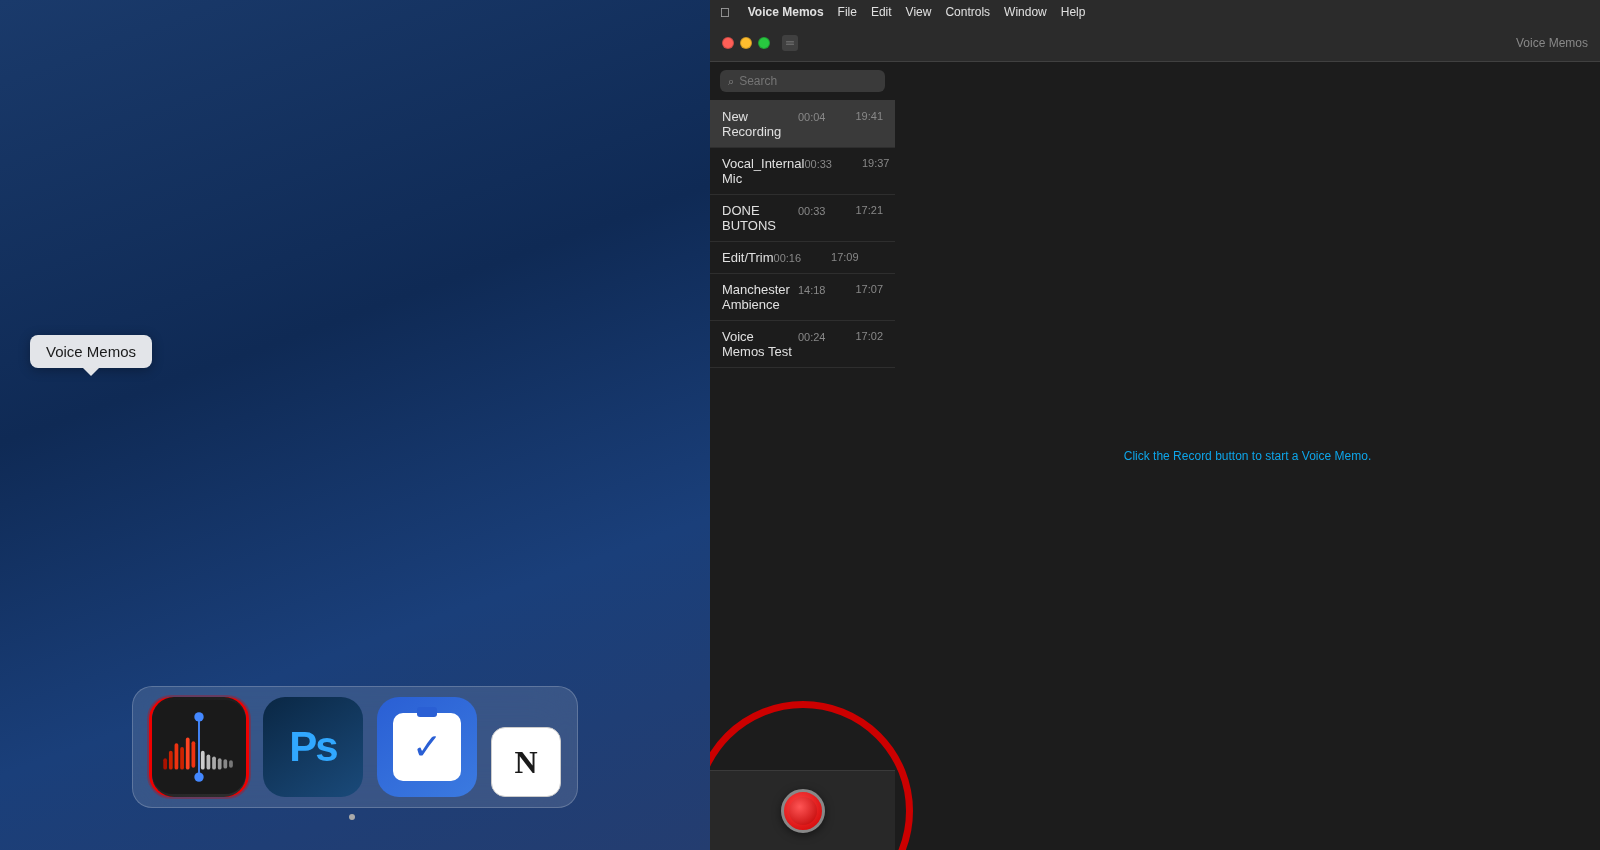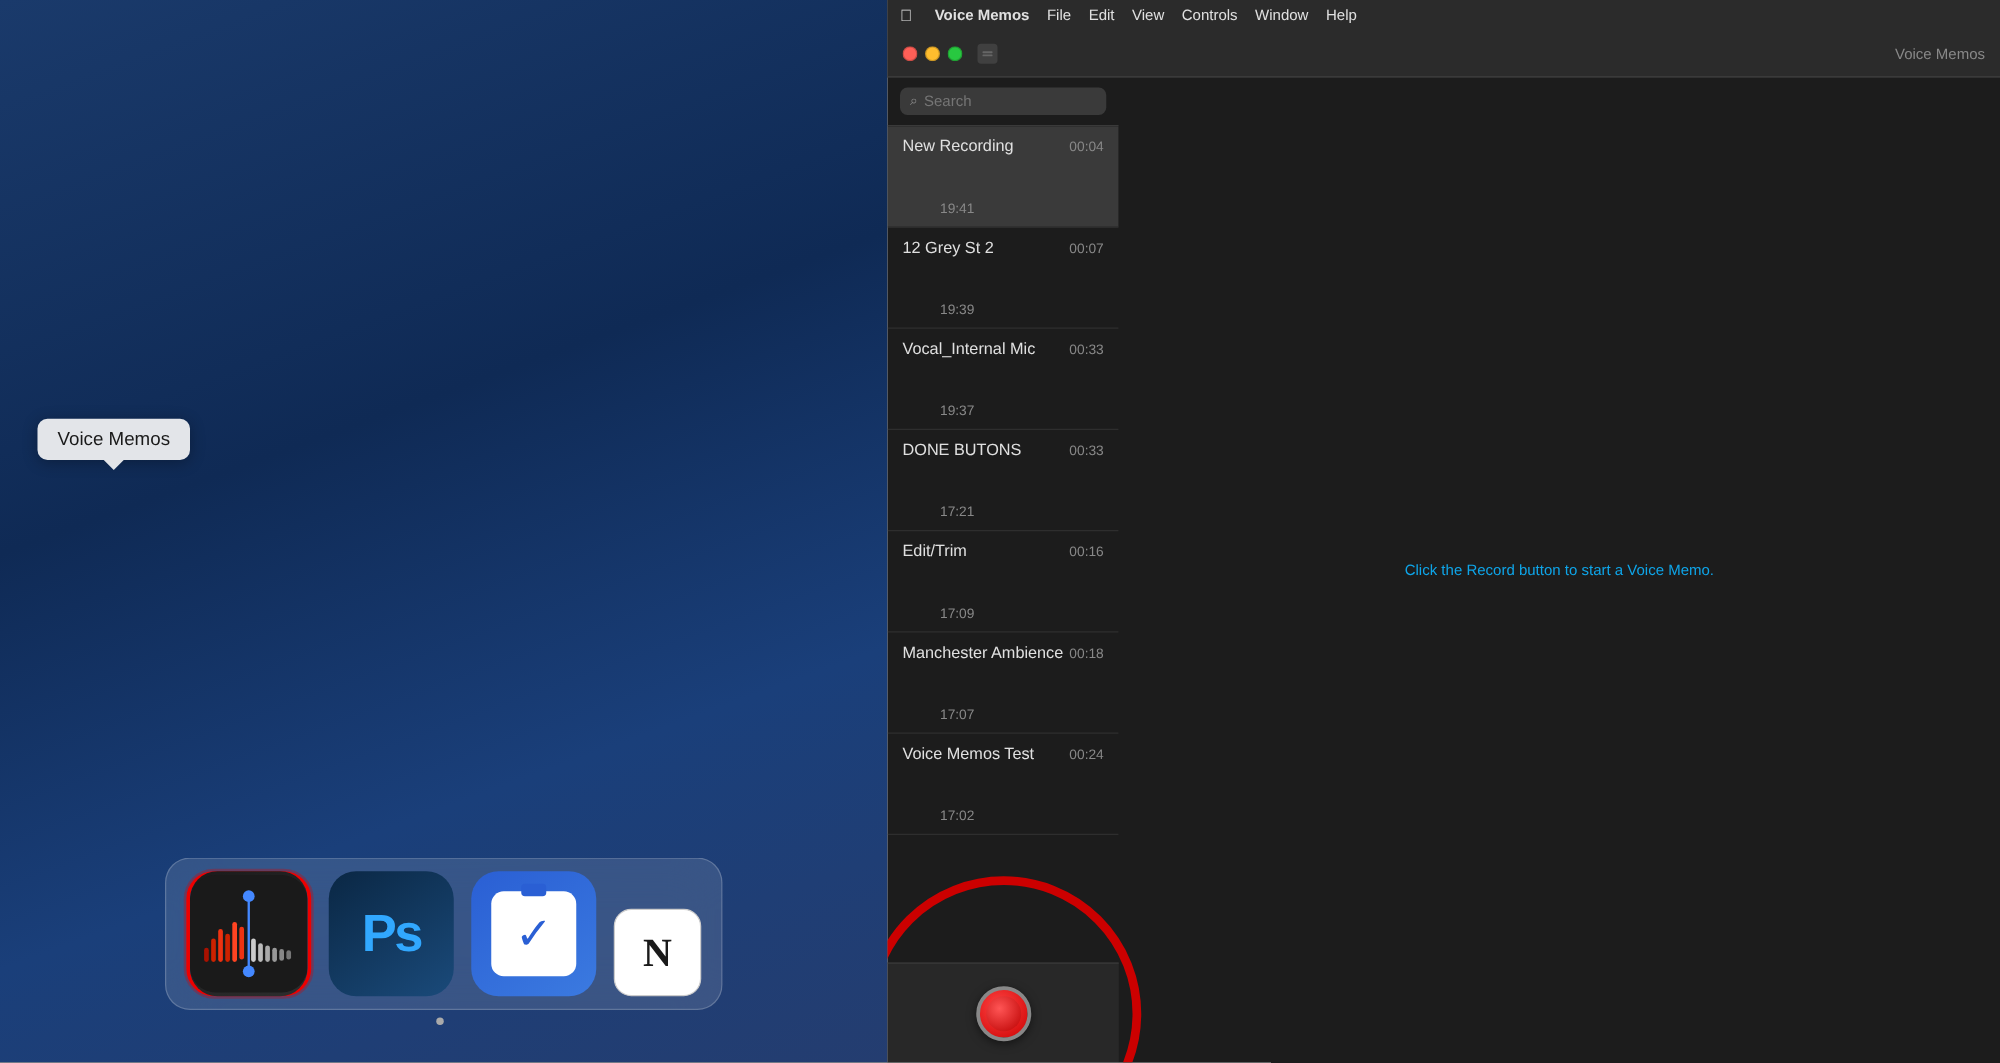--- a/index.html
+++ b/index.html
@@ -285,22 +285,21 @@
     
     .recording-list {
       flex: 1;
       overflow-y: auto;
     }
     .recording-item {
       padding: 8px 12px;
       border-bottom: 1px solid #2e2e2e;
       cursor: pointer;
       display: flex;
-      flex-direction: column;
-      gap: 36px;
+      flex-direction: row;
     }
     .recording-item.active {
       background: #3a3a3a;
     }
     .recording-header {
       display: flex;
       justify-content: space-between;
       align-items: baseline;
     }
     .recording-name {
@@ -482,27 +481,20 @@
       <div class="recording-list" id="recording-list">
       <div class="recording-item active">
     <div class="recording-header">
       <span class="recording-name">New Recording</span>
       <span class="recording-duration">00:04</span>
     </div>
     <span class="recording-time">19:41</span>
   </div>
           <div class="recording-item">
     <div class="recording-header">
-      <span class="recording-name">12 Grey St 2</span>
-      <span class="recording-duration">00:07</span>
-    </div>
-    <span class="recording-time">19:39</span>
-  </div>
-          <div class="recording-item">
-    <div class="recording-header">
       <span class="recording-name">Vocal_Internal Mic</span>
       <span class="recording-duration">00:33</span>
     </div>
     <span class="recording-time">19:37</span>
   </div>
           <div class="recording-item">
     <div class="recording-header">
       <span class="recording-name">DONE BUTONS</span>
       <span class="recording-duration">00:33</span>
     </div>
@@ -511,21 +503,21 @@
           <div class="recording-item">
     <div class="recording-header">
       <span class="recording-name">Edit/Trim</span>
       <span class="recording-duration">00:16</span>
     </div>
     <span class="recording-time">17:09</span>
   </div>
           <div class="recording-item">
     <div class="recording-header">
       <span class="recording-name">Manchester Ambience</span>
-      <span class="recording-duration">00:18</span>
+      <span class="recording-duration">14:18</span>
     </div>
     <span class="recording-time">17:07</span>
   </div>
           <div class="recording-item">
     <div class="recording-header">
       <span class="recording-name">Voice Memos Test</span>
       <span class="recording-duration">00:24</span>
     </div>
     <span class="recording-time">17:02</span>
   </div>

